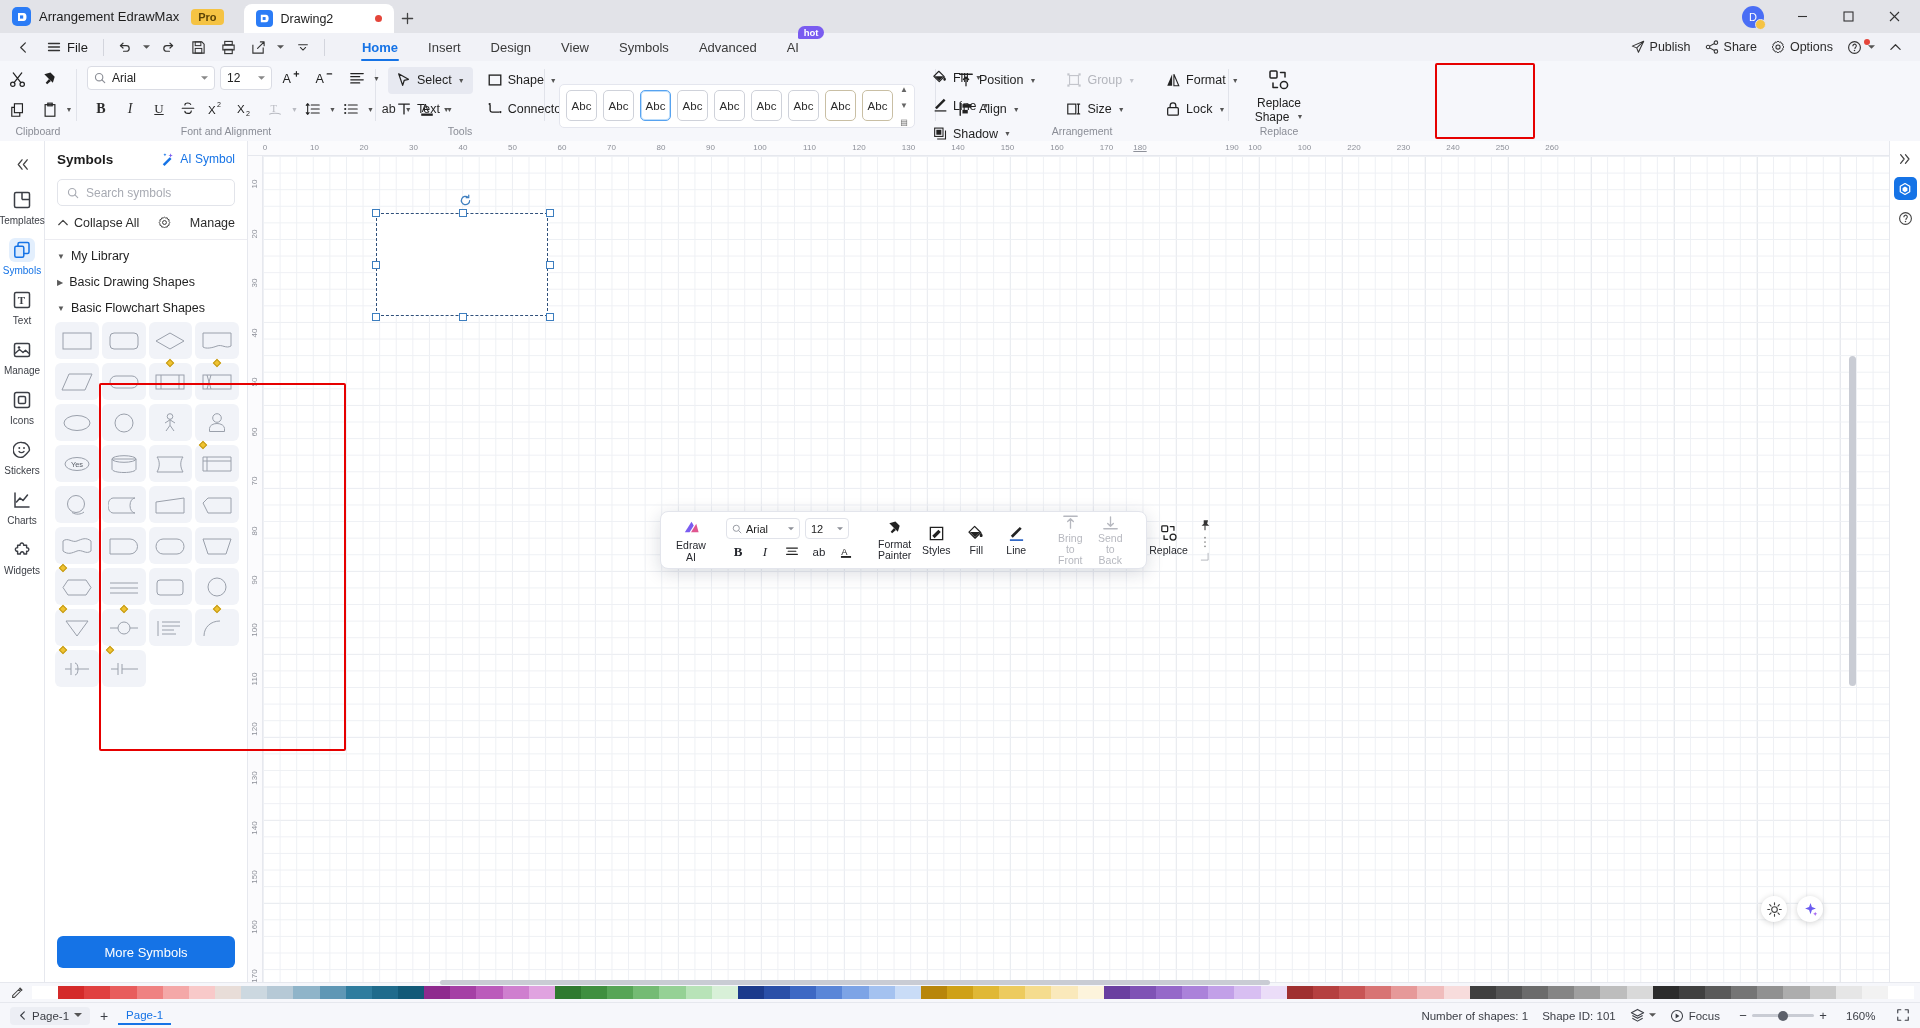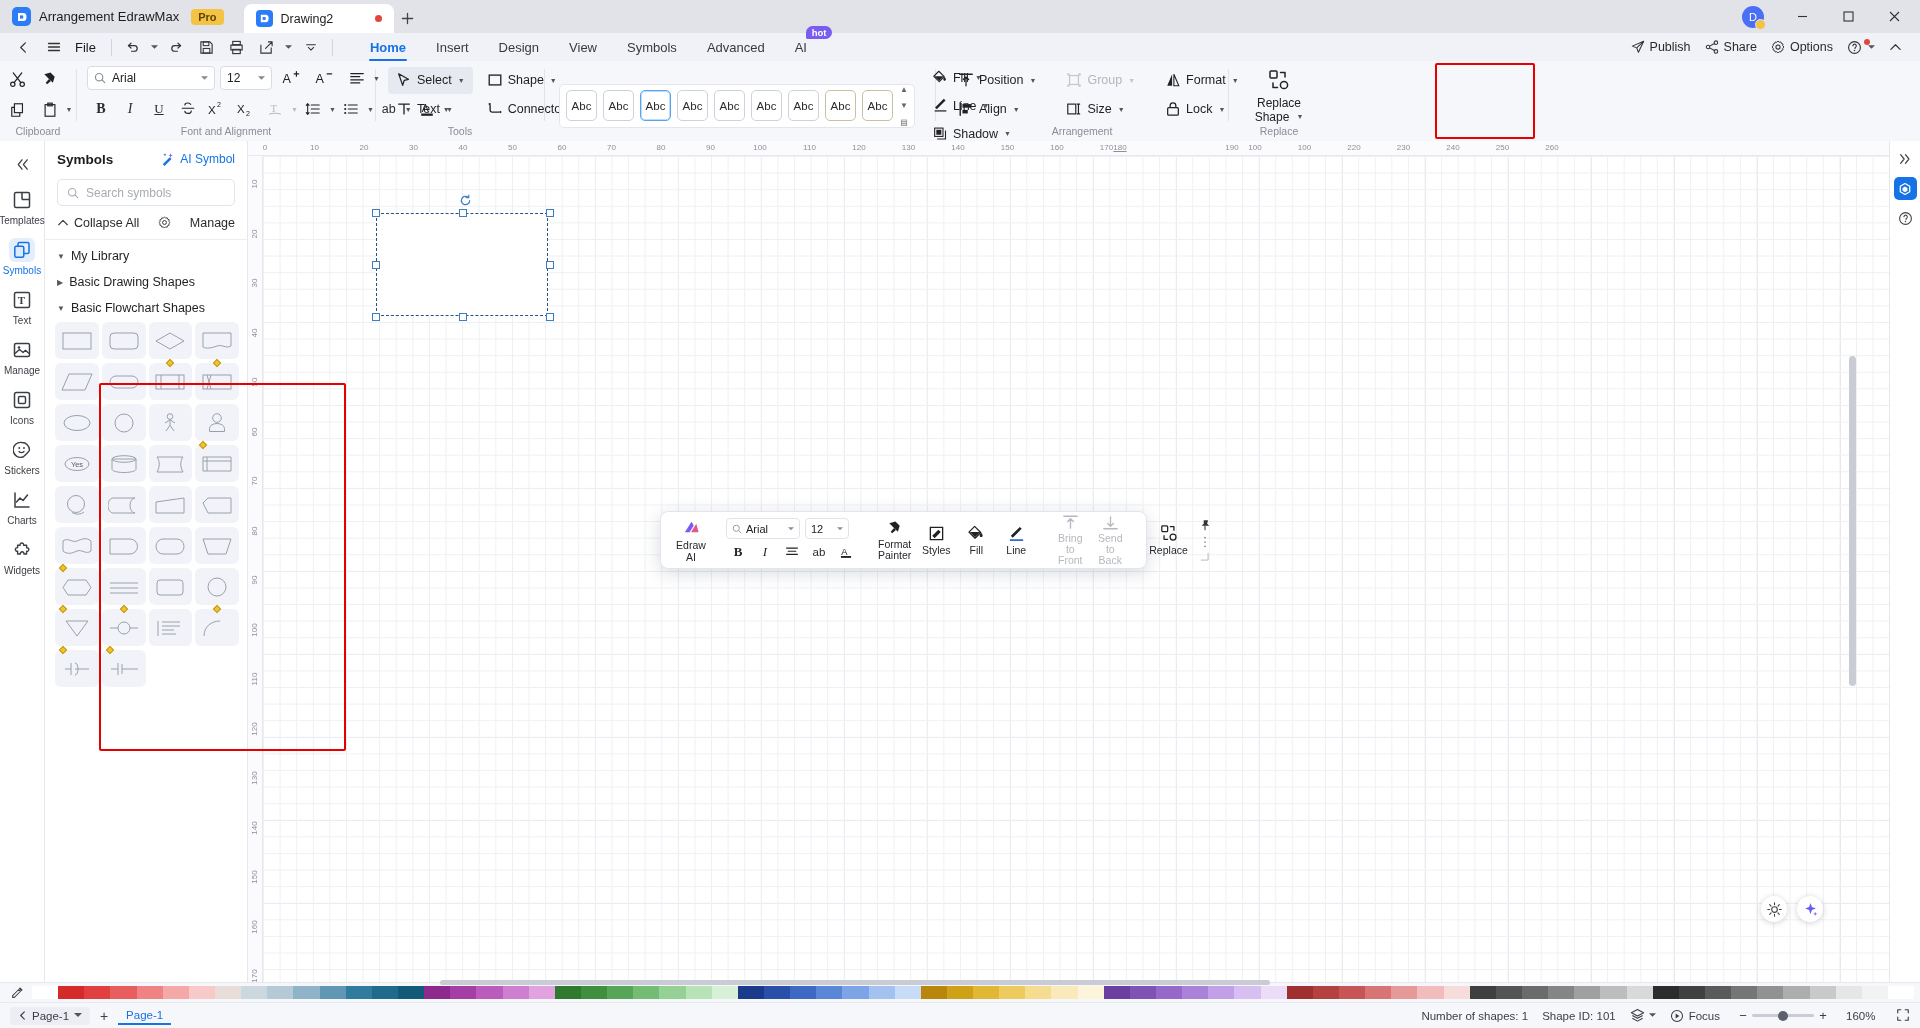--- a/index.html
+++ b/index.html
@@ -33,21 +33,21 @@
   .dot-mod { width:7px;height:7px;border-radius:50%;background:#e4453a; margin-left:auto;}
   .newtab { width:28px;height:29px; display:flex;align-items:center;justify-content:center; font-size:17px; color:#444; cursor:default;}
   .tb-right { margin-left:auto; display:flex; align-items:center; height:33px; padding-right:4px; gap:2px;}
   .avatar { width:22px;height:22px;border-radius:50%;background:#4a6ef5;color:#fff;font-size:11px;display:flex;align-items:center;justify-content:center;position:relative;margin-right:14px;}
   .avatar:after{content:"";position:absolute;right:-2px;bottom:-2px;width:9px;height:9px;border-radius:50%;background:#f5c343;border:1.5px solid #e2e3e8;}
   .wbtn { width:44px;height:33px;display:flex;align-items:center;justify-content:center;color:#333;font-size:13px;}
 
   
   .menubar { height:28px; background:#f1f2f7; display:flex; align-items:center; padding:0 8px; gap:0; position:relative; flex:0 0 auto;}
   .mb-icon { width:30px;height:26px; display:flex;align-items:center;justify-content:center; color:#303030;}
-  .mb-file { display:flex;align-items:center;gap:14px;padding:0 9px;height:26px;font-size:13px;color:#1c1c1c;}
+  .mb-file { display:flex;align-items:center;gap:6px;padding:0 9px;height:26px;font-size:13px;color:#1c1c1c;}
   .mb-sep { width:1px;height:17px;background:#d3d5dd;margin:0 6px;}
   .tabs { display:flex; align-items:center; height:28px; margin-left:16px;}
   .tab { padding:0 15px; height:28px; display:flex;align-items:center; font-size:13px; color:#3a3a3a; position:relative;}
   .tab.active { color:#1573e6; font-weight:bold;}
   .tab.active:after{content:"";position:absolute;left:14px;right:14px;bottom:0;height:2.5px;background:#1573e6;border-radius:2px;}
   .tab .hot {
     position:absolute; top:-7px; left:26px; background:#7a5cf0; color:#fff; font-size:9.5px; font-weight:bold;
     border-radius:7px 7px 7px 2px; padding:1.5px 6px; line-height:1.1;
   }
   .menu-right { margin-left:auto; display:flex; align-items:center; gap:14px; padding-right:10px; font-size:12.5px; color:#2b2b2b;}
@@ -1047,20 +1047,25 @@
         <div class="cell">
             <span class="yd l"></span>
             <svg width="32" height="22">
               <path d="M3 11h7M10 5v12M14 11h16M14 6v10" stroke="#9aa0ab" stroke-width="1" fill="none"></path>
             </svg>
           </div>
         <div class="cell" style="background:transparent"></div>
         <div class="cell" style="background:transparent"></div>
       </div>
 
+      <div class="panel-foot">
+        <div class="more-btn">
+            <span>More Symbols</span>
+          </div>
+      </div>
 
       <div class="redbox" style="left:54px;top:242px;width:247px;height:368px;"></div>
     </div>
 
     <div class="canvaswrap">
       <div class="hruler" id="hr">
           <span class="tk" style="left: 17px;">0</span>
           <span class="tk" style="left: 66.5px;">10</span>
           <span class="tk" style="left: 116px;">20</span>
           <span class="tk" style="left: 165.5px;">30</span>
@@ -1071,21 +1076,21 @@
           <span class="tk" style="left: 413px;">80</span>
           <span class="tk" style="left: 462.5px;">90</span>
           <span class="tk" style="left: 512px;">100</span>
           <span class="tk" style="left: 561.5px;">110</span>
           <span class="tk" style="left: 611px;">120</span>
           <span class="tk" style="left: 660.5px;">130</span>
           <span class="tk" style="left: 710px;">140</span>
           <span class="tk" style="left: 759.5px;">150</span>
           <span class="tk" style="left: 809px;">160</span>
           <span class="tk" style="left: 858.5px;">170</span>
-          <span class="tk" style="left: 872px; text-decoration: underline;">180</span>
+          <span class="tk" style="left: 892px; text-decoration: underline;">180</span>
           <span class="tk" style="left: 984px;">190</span>
           <span class="tk" style="left: 1007px;">100</span>
           <span class="tk" style="left: 1056.5px;">100</span>
           <span class="tk" style="left: 1106px;">220</span>
           <span class="tk" style="left: 1155.5px;">230</span>
           <span class="tk" style="left: 1205px;">240</span>
           <span class="tk" style="left: 1254.5px;">250</span>
           <span class="tk" style="left: 1304px;">260</span>
         </div>
       <div class="canvasbody">

